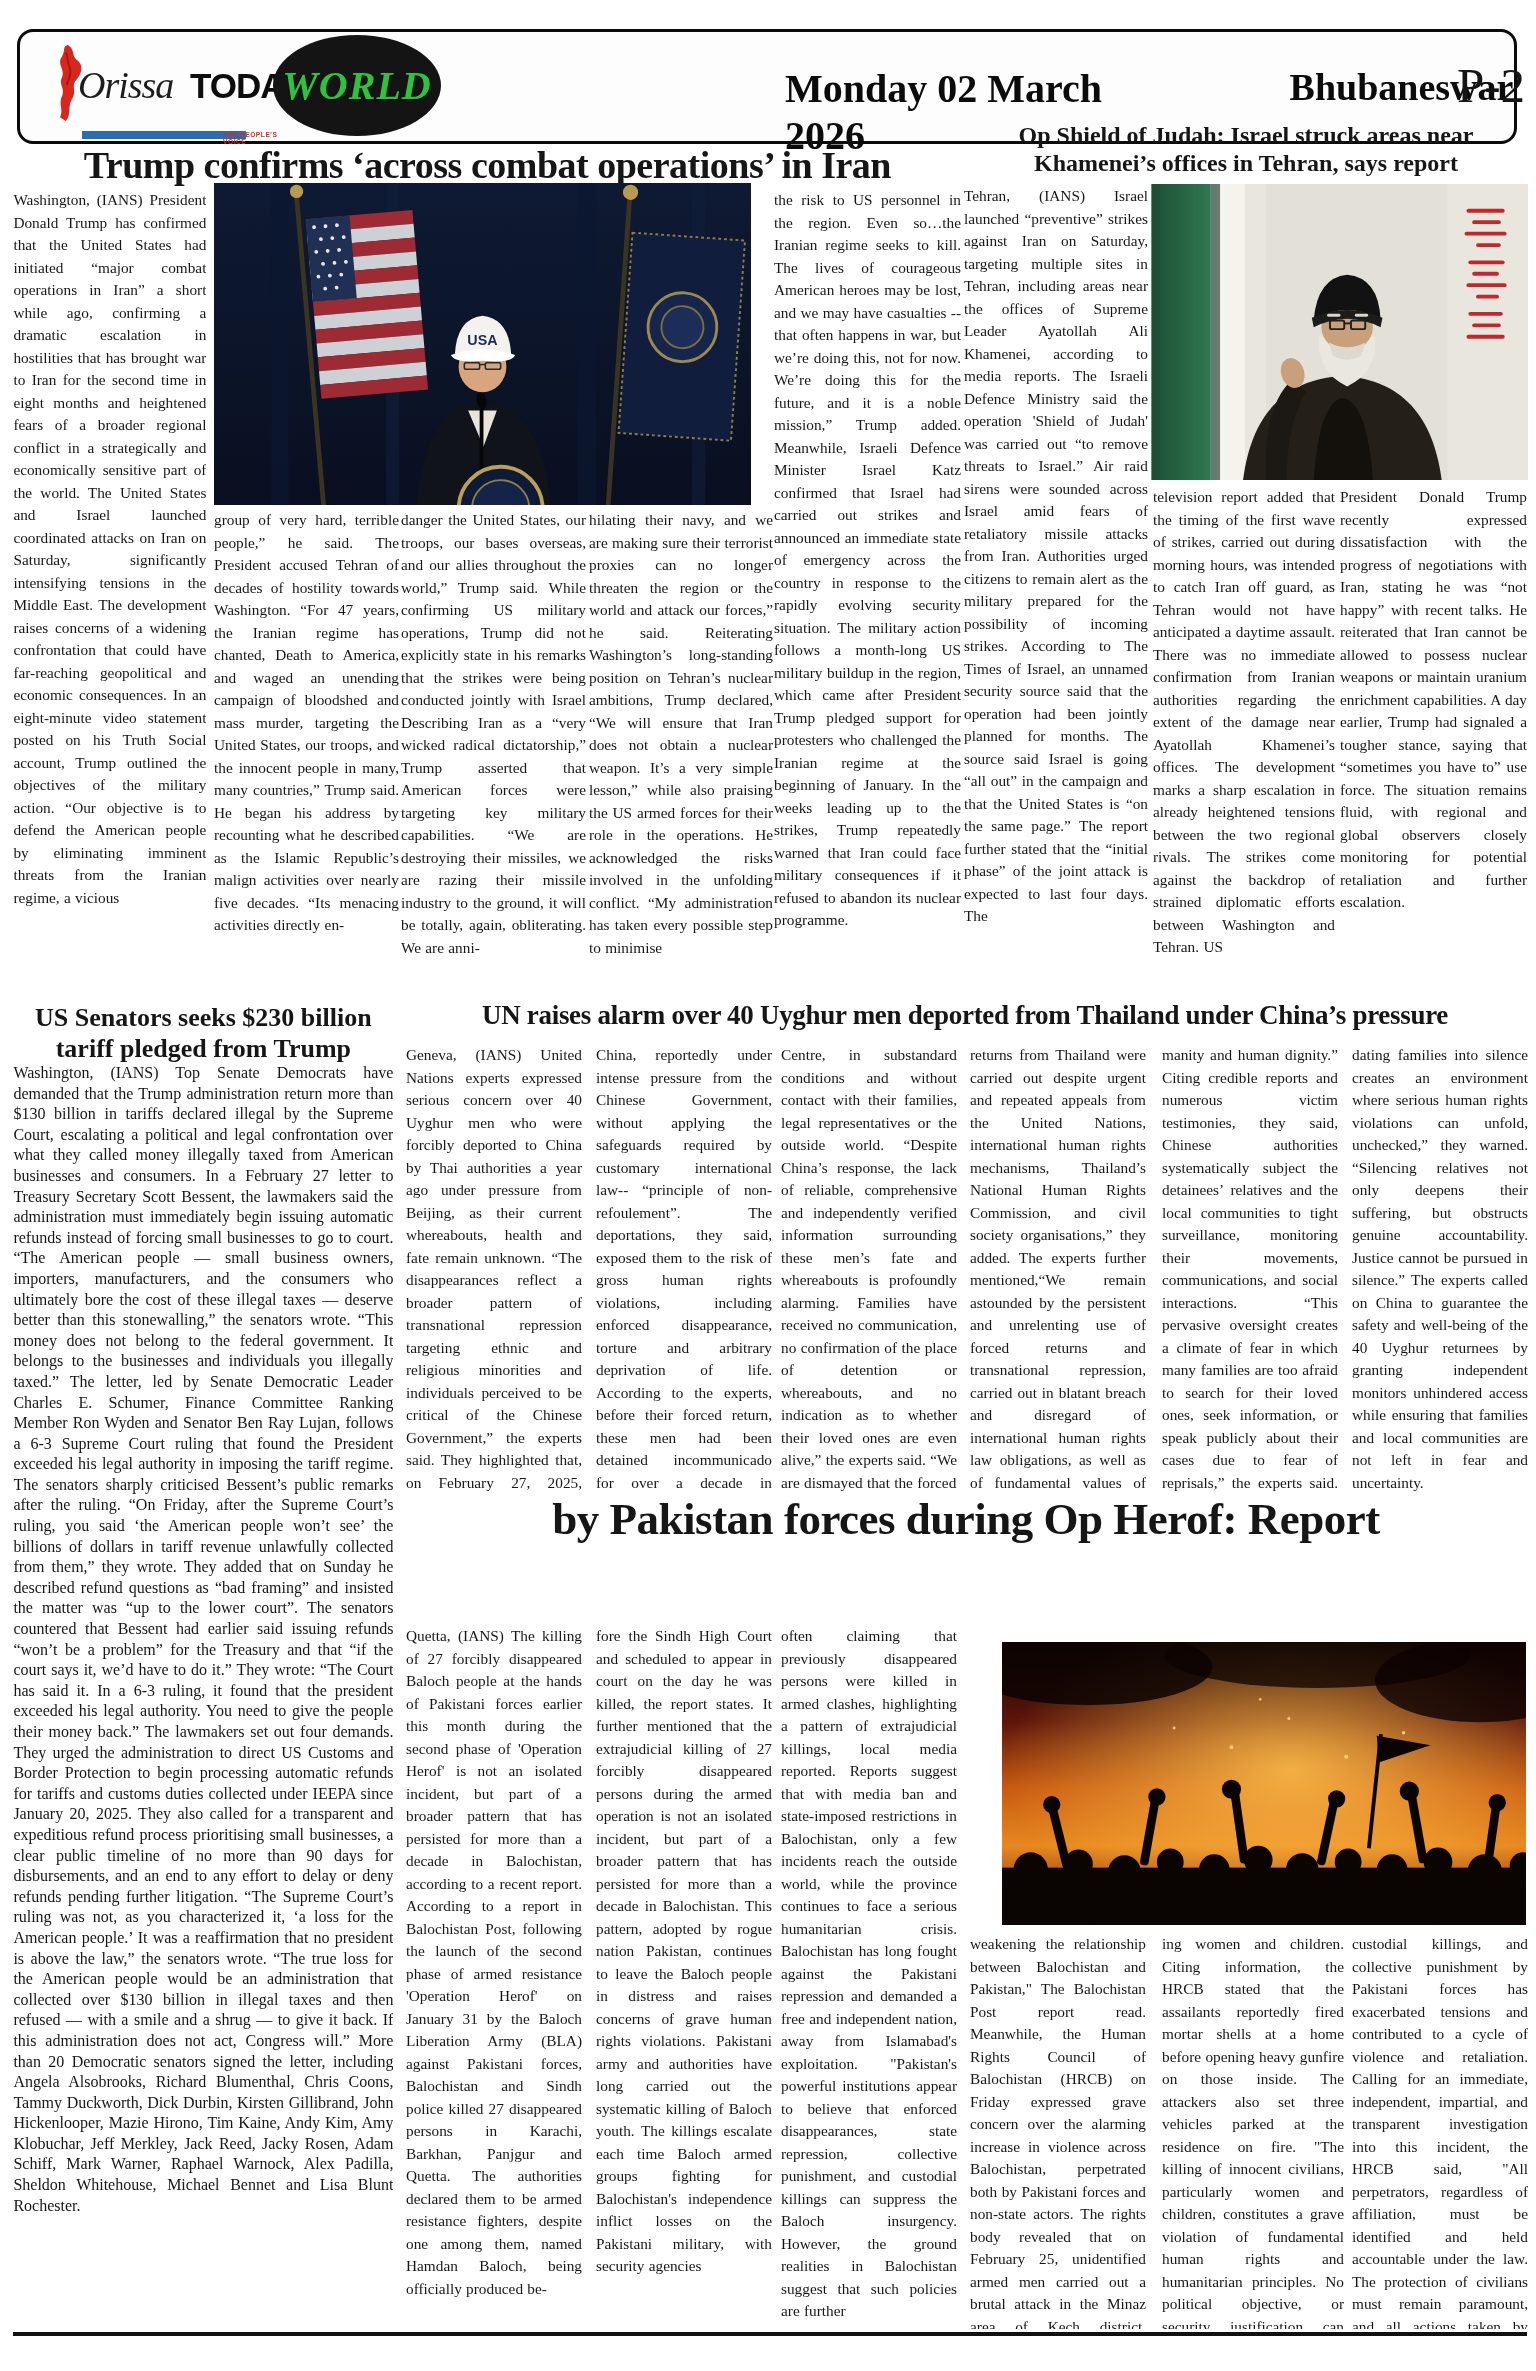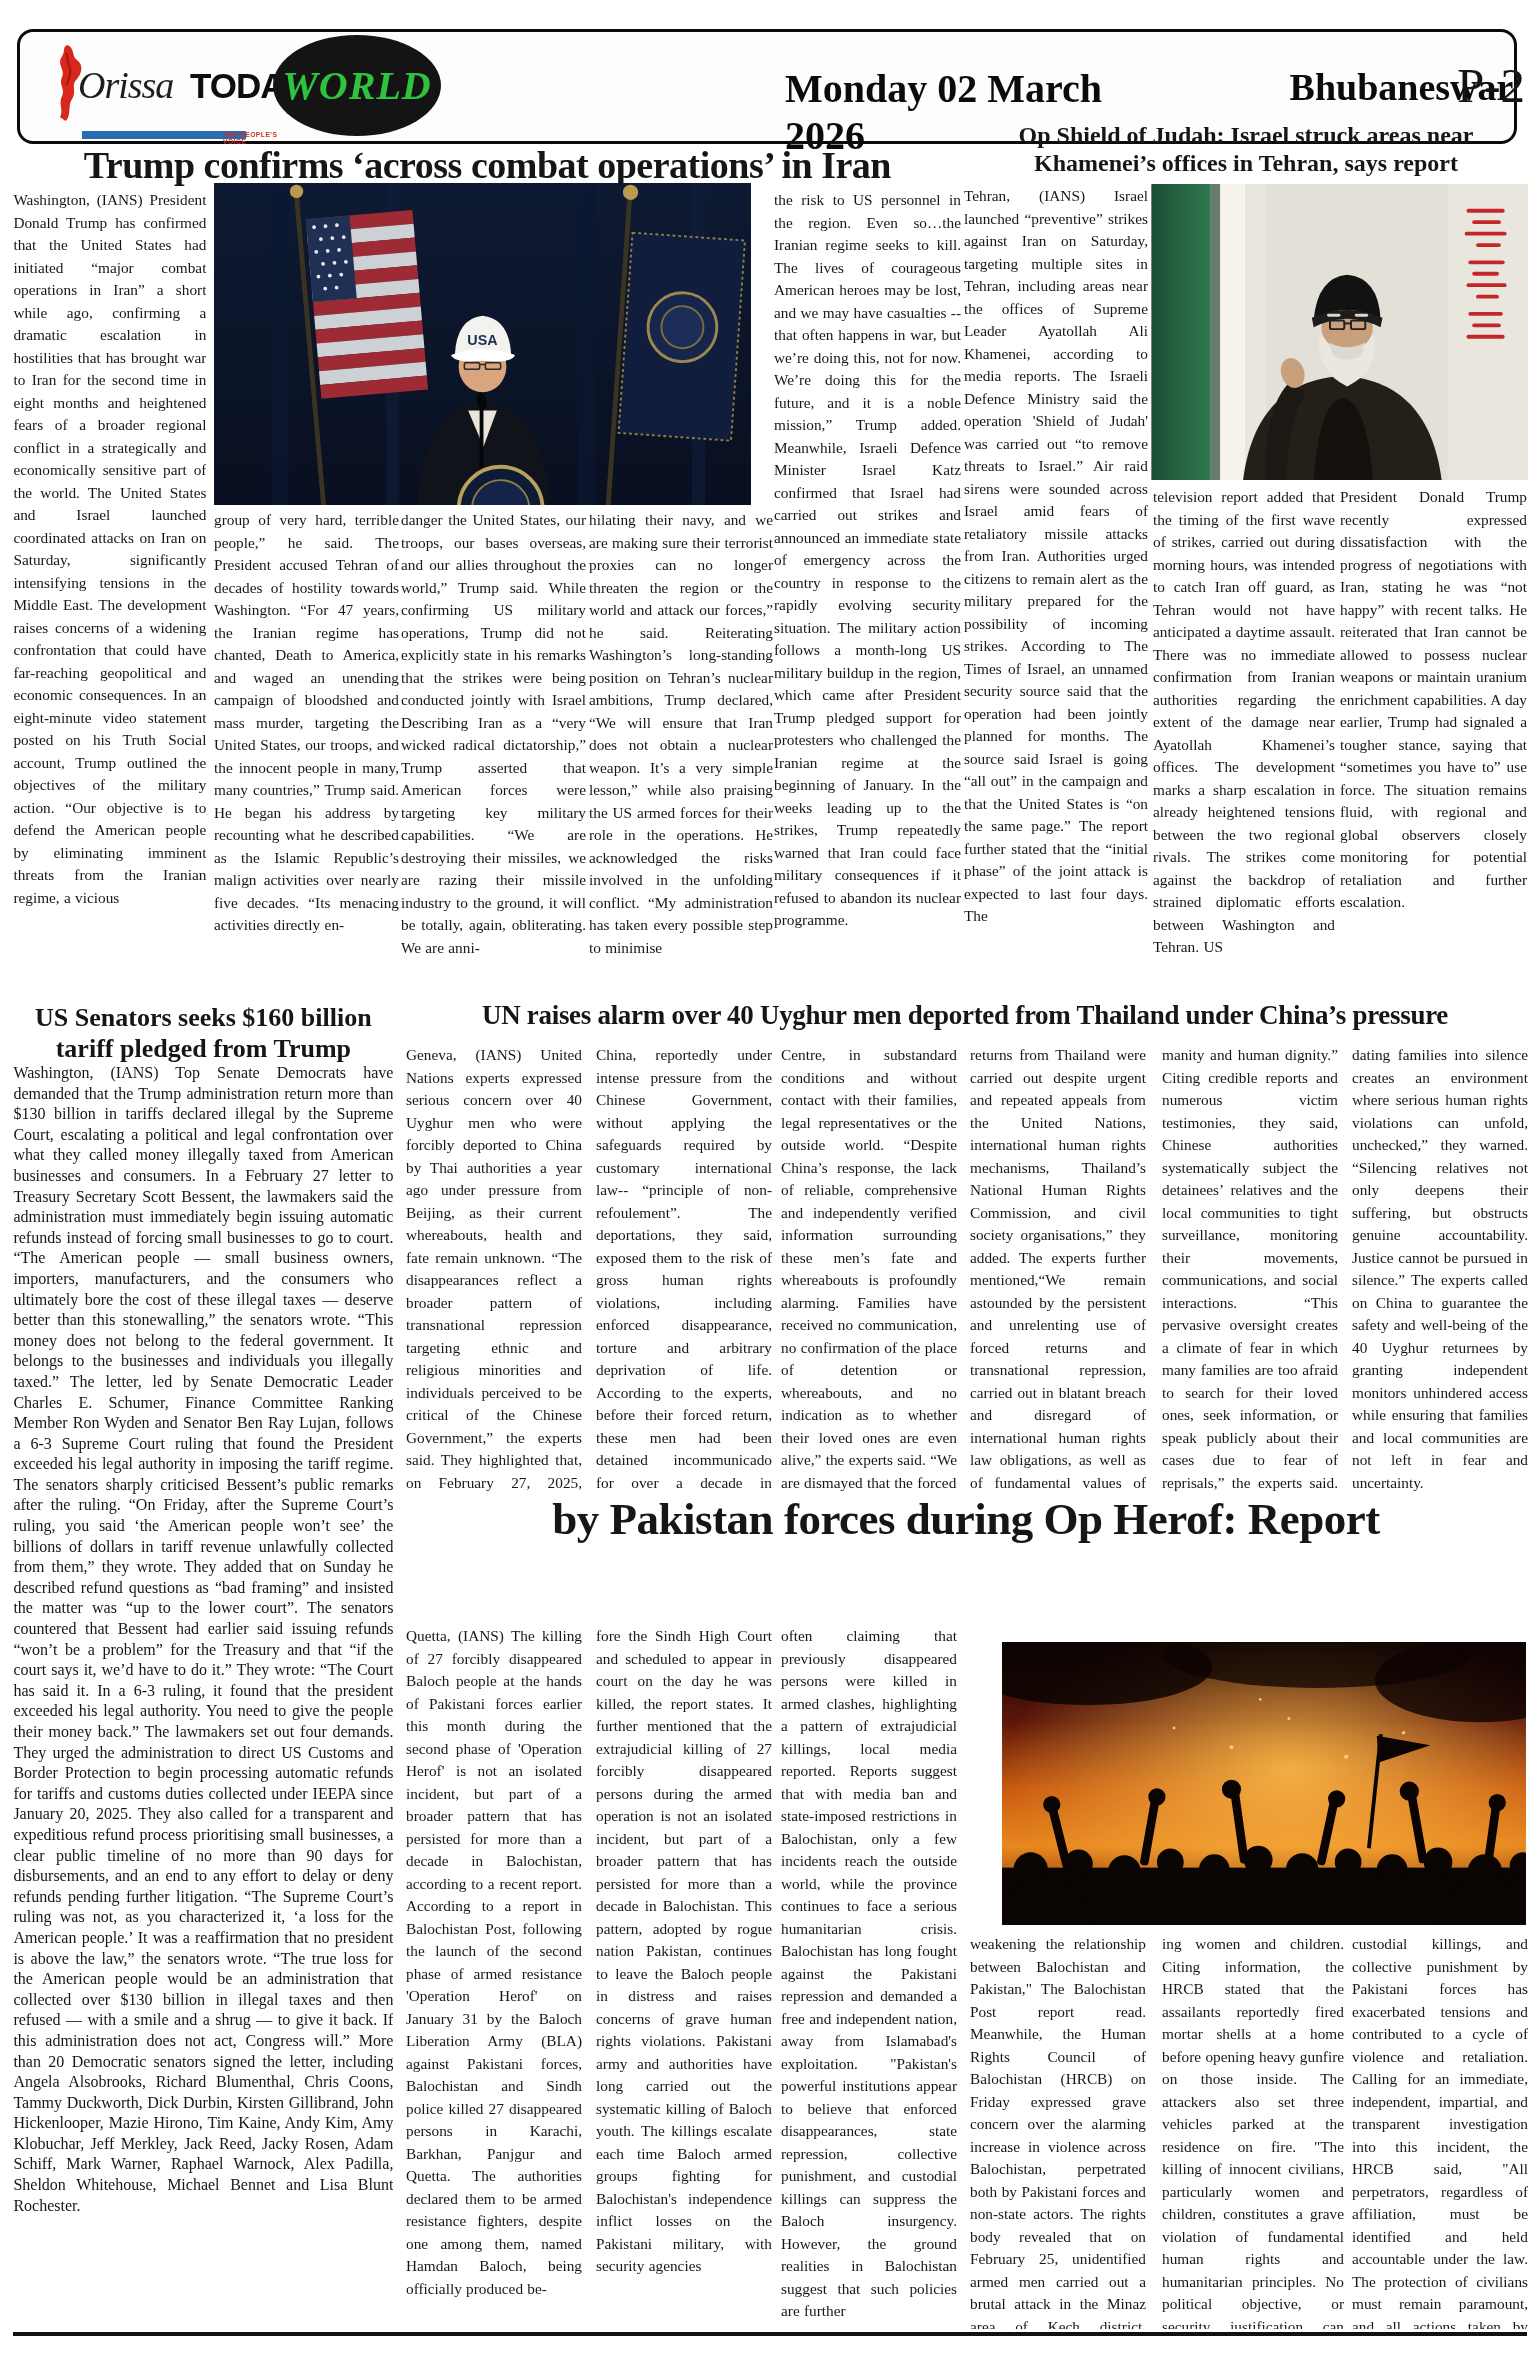--- a/index.html
+++ b/index.html
@@ -200,21 +200,21 @@
       <rect x="213" y="136" width="14" height="3" rx="1.5" fill="#d8d5cc"></rect>
     </g>
   </svg>
 </div>
 
 <div class="col" style="left:964px;top:185px;width:184px;height:811px;">Tehran, (IANS) Israel launched “preventive” strikes against Iran on Saturday, targeting multiple sites in Tehran, including areas near the offices of Supreme Leader Ayatollah Ali Khamenei, according to media reports.   The Israeli Defence Ministry said the operation 'Shield of Judah' was carried out “to remove threats to Israel.” Air raid sirens were sounded across Israel amid fears of retaliatory missile attacks from Iran. Authorities urged citizens to remain alert as the military prepared for the possibility of incoming strikes. According to The Times of Israel, an unnamed security source said that the operation had been jointly planned for months. The source said Israel is going “all out” in the campaign and that the United States is “on the same page.” The report further stated that the “initial phase” of the joint attack is expected to last four days.  The</div>
 <div class="col" style="left:1153px;top:486px;width:182px;height:512px;">television report added that the timing of the first wave of strikes, carried out during morning hours, was intended to catch Iran off guard, as Tehran would not have anticipated a daytime assault. There was no immediate confirmation from Iranian authorities regarding the extent of the damage near Ayatollah Khamenei’s offices. The development marks a sharp escalation in already heightened tensions between the two regional rivals. The strikes come against the backdrop of strained diplomatic efforts between Washington and Tehran. US</div>
 <div class="col" style="left:1340px;top:486px;width:187px;height:512px;">President Donald Trump recently expressed dissatisfaction with the progress of negotiations with Iran, stating he was “not happy” with recent talks. He reiterated that Iran cannot be allowed to possess nuclear weapons or maintain uranium enrichment capabilities. A day earlier, Trump had signaled a tougher stance, saying that “sometimes you have to” use force. The situation remains fluid, with regional and global observers closely monitoring for potential retaliation and further escalation.</div>
 
 <div class="abs hl hl-senators">
-  <div>US Senators seeks $160 billion</div>
+  <div>US Senators seeks $230 billion</div>
   <div>tariff pledged from Trump</div>
 </div>
 <div class="col senators-body">Washington,  (IANS) Top Senate Democrats have demanded that the Trump administration return more than $130 billion in tariffs declared illegal by the Supreme Court, escalating a political and legal confrontation over what they called money illegally taxed from American businesses and consumers.  In a February 27 letter to Treasury Secretary Scott Bessent, the lawmakers said the administration must immediately begin issuing automatic refunds instead of forcing small businesses to go to court. “The American people — small business owners, importers, manufacturers, and the consumers who ultimately bore the cost of these illegal taxes — deserve better than this stonewalling,” the senators wrote. “This money does not belong to the federal government. It belongs to the businesses and individuals you illegally taxed.” The letter, led by Senate Democratic Leader Charles E. Schumer, Finance Committee Ranking Member Ron Wyden and Senator Ben Ray Lujan, follows a 6-3 Supreme Court ruling that found the President exceeded his legal authority in imposing the tariff regime. The senators sharply criticised Bessent’s public remarks after the ruling. “On Friday, after the Supreme Court’s ruling, you said ‘the American people won’t see’ the billions of dollars in tariff revenue unlawfully collected from them,” they wrote. They added that on Sunday he described refund questions as “bad framing” and insisted the matter was “up to the lower court”. The senators countered that Bessent had earlier said issuing refunds “won’t be a problem” for the Treasury and that “if the court says it, we’d have to do it.” They wrote: “The Court has said it. In a 6-3 ruling, it found that the president exceeded his legal authority. You need to give the people their money back.” The lawmakers set out four demands. They urged the administration to direct US Customs and Border Protection to begin processing automatic refunds for tariffs and customs duties collected under IEEPA since January 20, 2025. They also called for a transparent and expeditious refund process prioritising small businesses, a clear public timeline of no more than 90 days for disbursements, and an end to any effort to delay or deny refunds pending further litigation. “The Supreme Court’s ruling was not, as you characterized it, ‘a loss for the American people.’ It was a reaffirmation that no president is above the law,” the senators wrote. “The true loss for the American people would be an administration that collected over $130 billion in illegal taxes and then refused — with a smile and a shrug — to give it back. If this administration does not act, Congress will.” More than 20 Democratic senators signed the letter, including Angela Alsobrooks, Richard Blumenthal, Chris Coons, Tammy Duckworth, Dick Durbin, Kirsten Gillibrand, John Hickenlooper, Mazie Hirono, Tim Kaine, Andy Kim, Amy Klobuchar, Jeff Merkley, Jack Reed, Jacky Rosen, Adam Schiff, Mark Warner, Raphael Warnock, Alex Padilla, Sheldon Whitehouse, Michael Bennet and Lisa Blunt Rochester.</div>
 
 <div class="abs hl hl-uyghur">UN raises alarm over 40 Uyghur men deported from Thailand under China’s pressure</div>
 
 <div class="col" style="left:406px;top:1044px;width:176px;height:447px;">Geneva, (IANS) United Nations experts expressed serious concern over 40 Uyghur men who were forcibly deported to China by Thai authorities a year ago under pressure from Beijing, as their current whereabouts, health and fate remain unknown.  “The disappearances reflect a broader pattern of transnational repression targeting ethnic and religious minorities and individuals perceived to be critical of the Chinese Government,” the experts said.  They highlighted that, on February 27, 2025, Thailand deported the 40 men to</div>
 <div class="col" style="left:596px;top:1044px;width:176px;height:447px;">China, reportedly under intense pressure from the Chinese Government, without applying the safeguards required by customary international law-- “principle of non-refoulement”.  The deportations, they said, exposed them to the risk of gross human rights violations, including enforced disappearance, torture and arbitrary deprivation of life.  According to the experts, before their forced return, these men had been detained incommunicado for over a decade in Bangkok’s Suan Phlu Immigration Detention</div>
 <div class="col" style="left:781px;top:1044px;width:176px;height:447px;">Centre, in substandard conditions and without contact with their families, legal representatives or the outside world.  “Despite China’s response, the lack of reliable, comprehensive and independently verified information surrounding these men’s fate and whereabouts is profoundly alarming. Families have received no communication, no confirmation of the place of detention or whereabouts, and no indication as to whether their loved ones are even alive,” the experts said. “We are dismayed that the forced</div>
 <div class="col" style="left:970px;top:1044px;width:176px;height:447px;">returns from Thailand were carried out despite urgent and repeated appeals from the United Nations, international human rights mechanisms, Thailand’s National Human Rights Commission, and civil society organisations,” they added. The experts further mentioned,“We remain astounded by the persistent and unrelenting use of forced returns and transnational repression, carried out in blatant breach and disregard of international human rights law obligations, as well as of fundamental values of hu-</div>

